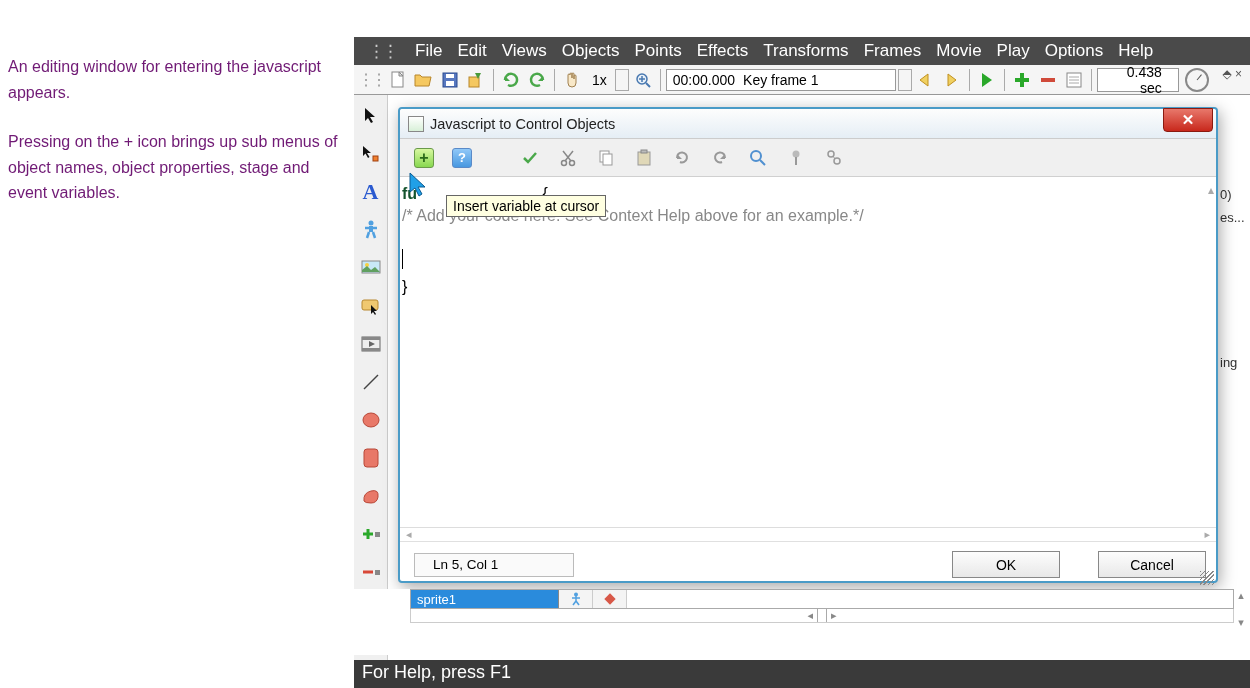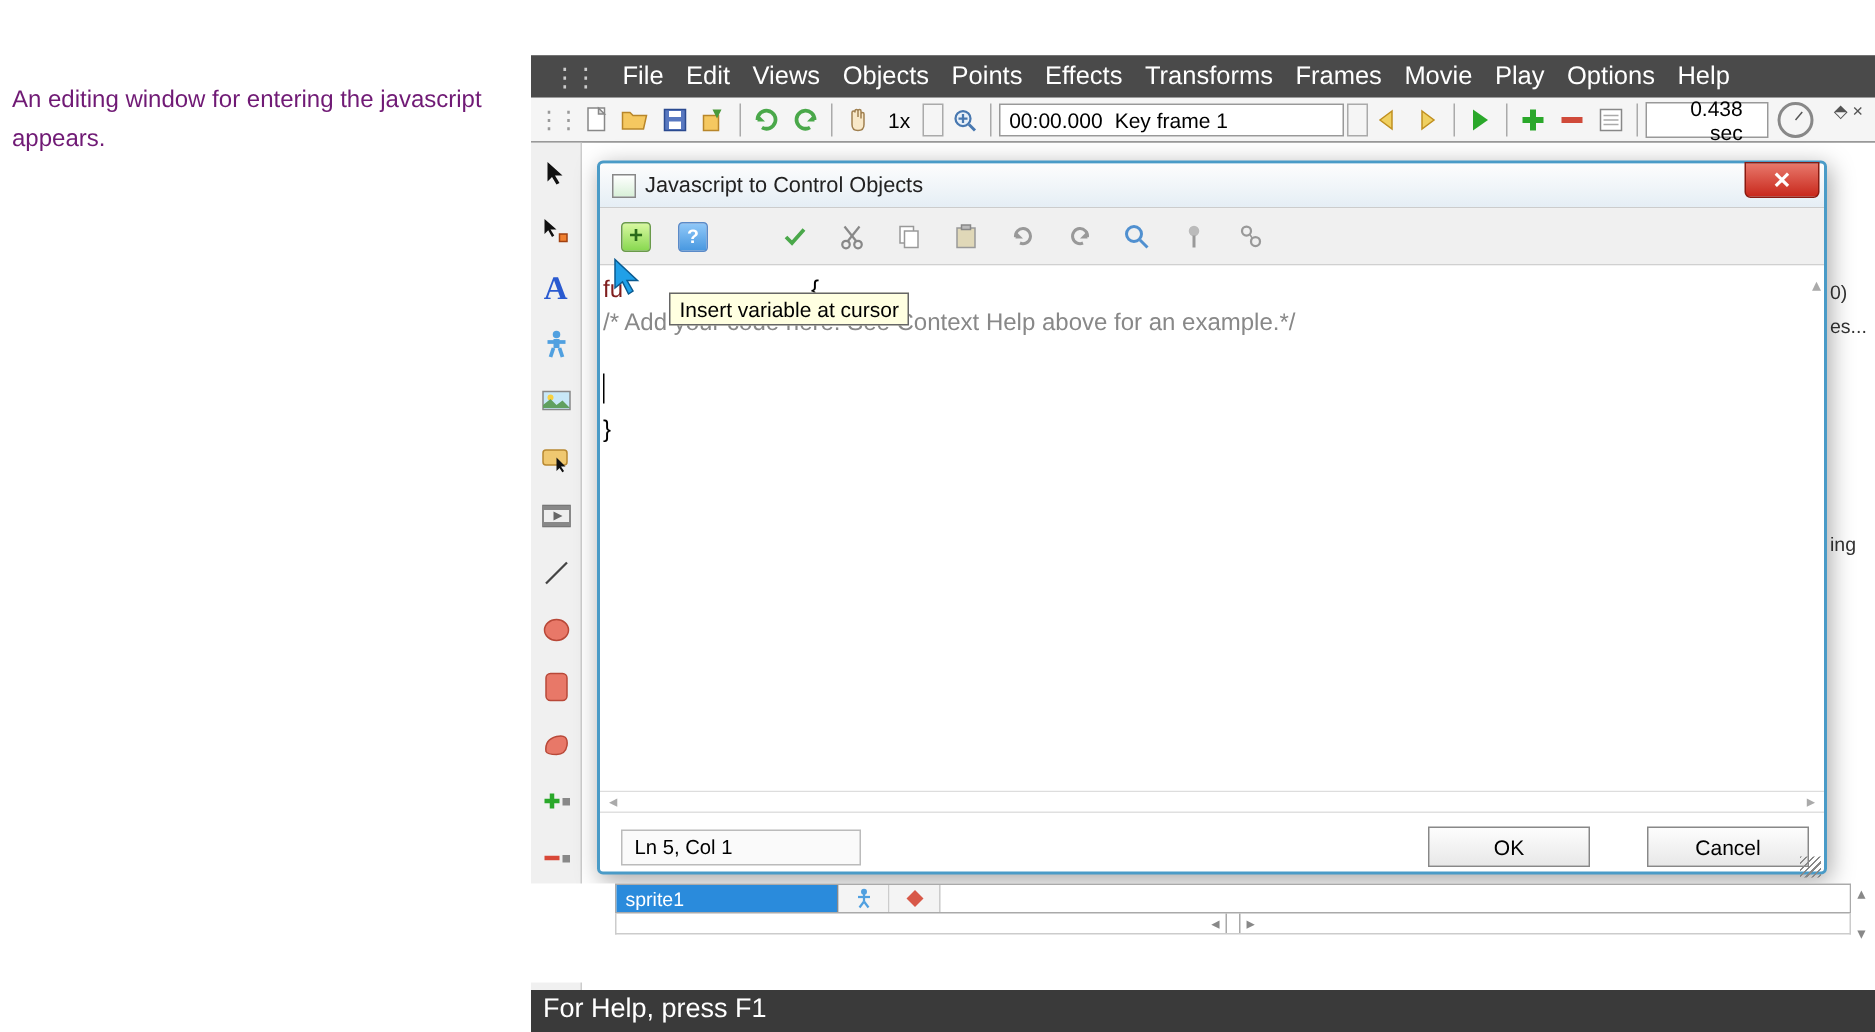--- a/index.html
+++ b/index.html
@@ -36,45 +36,46 @@
 
 .dialog-toolbar { height: 38px; background:#f0f0f0; border-bottom:1px solid #d0d0d0; display:flex; align-items:center; gap:18px; padding-left:14px; position:relative; }
 .dtb-btn { width:20px; height:20px; display:flex; align-items:center; justify-content:center; cursor:pointer; }
 .plus-btn { width:20px; height:20px; border:1px solid #6a9a4a; border-radius:3px; background:linear-gradient(#d8f8a0,#88d850); color:#2a6a1a; font-weight:bold; display:flex; align-items:center; justify-content:center; font-size:16px; cursor:pointer; }
 .help-btn { width:20px; height:20px; border:1px solid #5a8ac8; border-radius:3px; background:linear-gradient(#90c8f8,#4898e0); color:#fff; font-weight:bold; display:flex; align-items:center; justify-content:center; font-size:13px; }
 
 .cursor-arrow { position:absolute; left:408px; top:172px; z-index:50; pointer-events:none; }
 .tooltip { position:absolute; left:446px; top:195px; background:#ffffe1; border:1px solid #666; padding:2px 6px; font-size:14px; z-index:60; }
 
 .editor { position:relative; height:350px; background:#fff; overflow:auto; padding: 6px 10px 6px 2px; font-family:'Courier New',monospace; font-size:16px; line-height:22px; }
-.editor .kw { color:#7f1d1d; }
+.editor .kw { color:#14532d;font-weight:bold; }
 .editor .comment { color:#888; }
 .editor .scroll-up { position:absolute; right:2px; top:2px; color:#aaa; font-size:12px; }
 
-.cursor-position { background:#fafafa; border:1px solid #bbb; height:24px; width:160px; margin-left:4px; padding-left:8px; font-size:13.5px; display:flex; align-items:center; }
+.cursor-position { background:#fafafa; border:1px solid #bbb; height:24px; width:160px; margin-left:4px; padding-left:18px; font-size:13.5px; display:flex; align-items:center; }
 .dialog-footer { height:46px; display:flex; align-items:center; justify-content:space-between; padding:0 10px; border-top:1px solid #e0e0e0; position:relative; }
 .dlg-btn { width:108px; height:27px; border:1px solid #888; background:linear-gradient(#fdfdfd,#e8e8e8); font-size:14px; cursor:pointer; }
 .dlg-buttons { display:flex; gap:38px; }
 .resize-grip { position:absolute; right:2px; bottom:2px; width:14px; height:14px; background:repeating-linear-gradient(135deg,#888 0,#888 1px,transparent 1px,transparent 3px); }
 
 .timeline-area { position:absolute; left:354px; top:589px; width:896px; height:66px; background:#fff; }
 .timeline-track { border:1px solid #aaa; height:20px; margin-left:56px; margin-right:16px; display:flex; }
 .timeline-sprite { background:#2a8bdc; color:#fff; font-size:13px; padding-left:6px; height:100%; width:148px; display:flex; align-items:center; border-right:1px solid #888; }
 .timeline-cell { width:34px; height:100%; border-right:1px solid #ccc; display:flex; align-items:center; justify-content:center; position:relative; background:#f4f4f4; }
 .timeline-rest { flex:1; background:#fff; }
 
 .statusbar { position:absolute; left:354px; top:660px; width:896px; height:24px; background:#3a3a3a; color:#fff; font-size:18px; display:flex; align-items:center; padding-left:8px; }
 
 svg { display:block; }
 </style>
 </head>
 <body>
 
 <div class="left-text">
   <p>An editing window for entering the javascript appears.</p>
+  <p>Pressing on the + icon brings up sub menus of object names, object properties, stage and event variables.</p>
 </div>
 
 <div class="app-window">
   <div class="menubar">
     <span style="letter-spacing:-3px;color:#ccc;margin-right:4px;">⋮⋮</span>
     <span>File</span>
     <span>Edit</span>
     <span>Views</span>
     <span>Objects</span>
     <span>Points</span>

